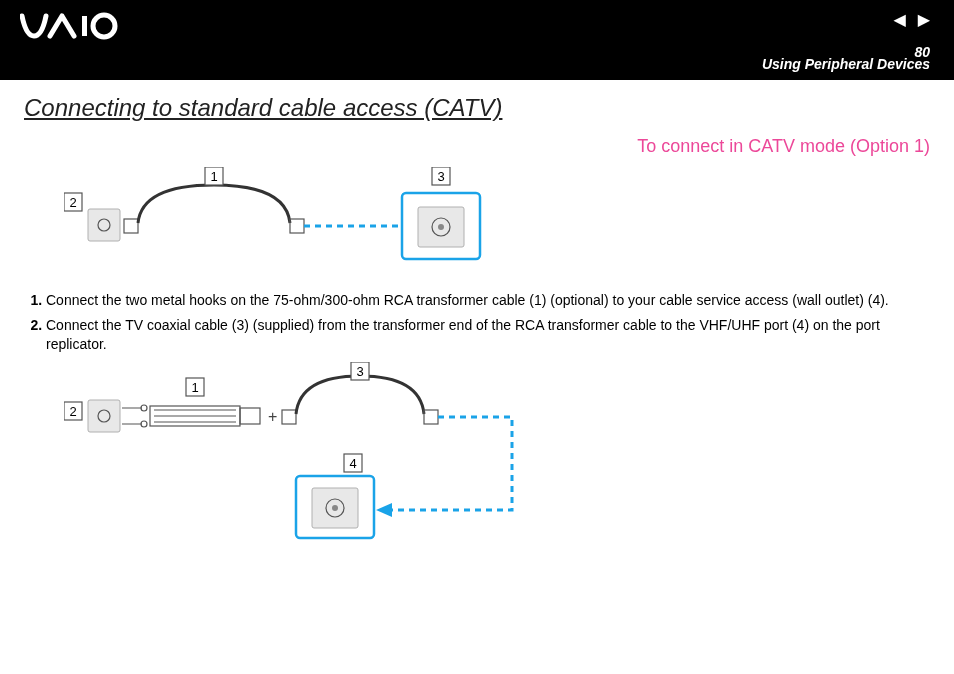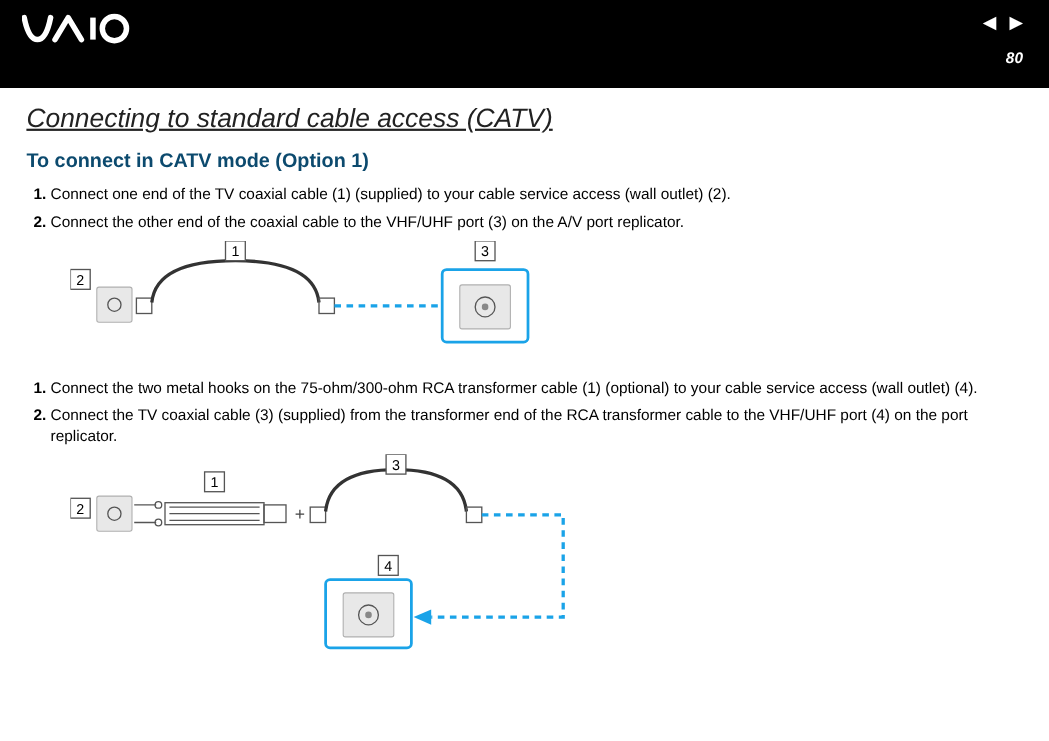--- a/index.html
+++ b/index.html
@@ -59,24 +59,25 @@
   }
   h1.page-title {
     font-style: italic;
     font-weight: normal;
     font-size: 24px;
     margin: 4px 0 14px 0;
     color: #222;
     text-decoration: underline;
   }
   h2.subhead {
-    font-weight: bold;
+    font-weight: normal;
     font-size: 18px;
-    color: #0c4a6e;
+    color: #ec4899;
     margin: 6px 0 10px 0;
+    text-align: right;
   }
   ol.steps {
     margin: 0 0 8px 0;
     padding-left: 22px;
   }
   ol.steps li {
     margin-bottom: 6px;
     line-height: 1.35;
   }
   ol.steps li::marker {
@@ -112,30 +113,27 @@
       <path d="M30 24 L42 4 L54 24" stroke="#fff" stroke-width="5" fill="none" stroke-linecap="round" stroke-linejoin="round"></path>
       <rect x="62" y="4" width="5" height="20" fill="#fff"></rect>
       <circle cx="84" cy="14" r="11" stroke="#fff" stroke-width="5" fill="none"></circle>
     </svg>
   </div>
   <div class="nav-arrows">
     <span>◀</span>
     <span>▶</span>
   </div>
   <div class="page-num">80</div>
+  <div class="section-label">Using Peripheral Devices</div>
 </div>
 
 <div class="content">
   <h1 class="page-title">Connecting to standard cable access (CATV)</h1>
 
   <h2 class="subhead">To connect in CATV mode (Option 1)</h2>
-  <ol class="steps">
-    <li>Connect one end of the TV coaxial cable (1) (supplied) to your cable service access (wall outlet) (2).</li>
-    <li>Connect the other end of the coaxial cable to the VHF/UHF port (3) on the A/V port replicator.</li>
-  </ol>
 
   <div class="diagram">
     <svg width="440" height="110" viewBox="0 0 440 110">
 
       <rect class="callout-box" x="0" y="26" width="18" height="18"></rect>
       <text class="callout-text" x="9" y="40" text-anchor="middle">2</text>
 
       <rect class="panel" x="24" y="42" width="32" height="32" rx="2"></rect>
       <circle cx="40" cy="58" r="6" class="thin" fill="#fff"></circle>
 

